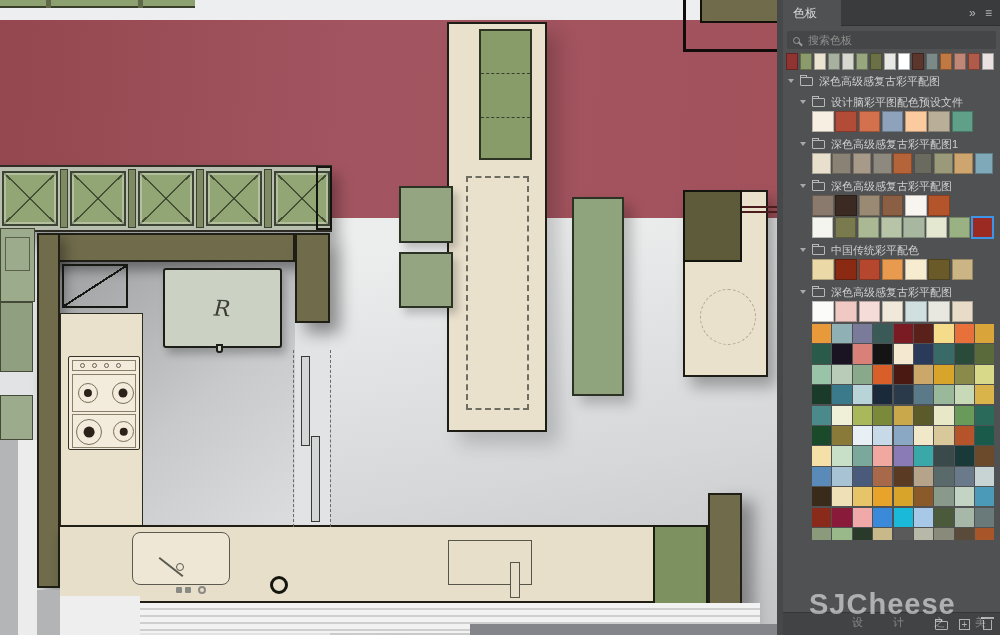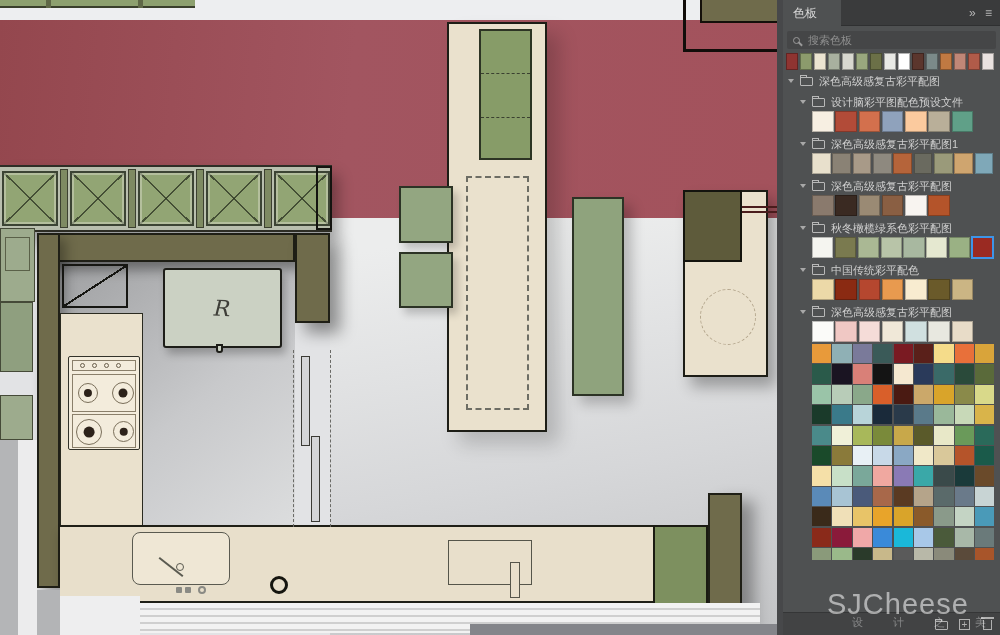--- a/index.html
+++ b/index.html
@@ -160,21 +160,21 @@
   .gsw{width:19.3px;height:19.3px;}
 
   .pfoot{position:absolute;left:0;bottom:0;width:100%;height:23px;background:#424344;border-top:1px solid #353637;z-index:4;}
   .fico{position:absolute;bottom:5px;}
   .fico.fnew-group{right:52px;width:13px;height:9px;border:1px solid #b0b0b0;border-radius:1px;}
   .fico.fnew-group::before{content:'';position:absolute;top:-3px;left:-1px;width:5px;height:2px;border:1px solid #b0b0b0;border-bottom:none;}
   .fico.fnew{right:30px;width:11px;height:11px;border:1px solid #b0b0b0;color:#b0b0b0;font-size:10px;line-height:9px;text-align:center;}
   .fico.ftrash{right:8px;width:9px;height:10px;border:1px solid #b0b0b0;border-top:none;position:absolute;}
   .fico.ftrash::before{content:'';position:absolute;top:-3px;left:-3px;width:13px;height:2px;background:#b0b0b0;}
 
-  .wm{position:absolute;left:827px;top:588px;font-size:29px;font-weight:normal;letter-spacing:1px;
+  .wm{position:absolute;left:809px;top:588px;font-size:29px;font-weight:bold;letter-spacing:1px;
       color:rgba(255,255,255,.55);z-index:10;}
   .wm2{position:absolute;left:852px;top:615px;font-size:11px;letter-spacing:30px;
        color:rgba(255,255,255,.35);z-index:10;white-space:nowrap;}
 </style>
 </head>
 <body>
 
 <div class="stage">
 
   <div class="plan">
@@ -369,25 +369,20 @@
             <div class="sw" style="background: rgb(138, 122, 109); width: 21.5px;"></div>
             <div class="sw" style="background: rgb(58, 42, 34); width: 21.5px;"></div>
             <div class="sw" style="background: rgb(154, 138, 116); width: 21.5px;"></div>
             <div class="sw" style="background: rgb(138, 95, 67); width: 21.5px;"></div>
             <div class="sw" style="background: rgb(248, 244, 240); width: 21.5px;"></div>
             <div class="sw" style="background: rgb(180, 84, 42); width: 21.5px;"></div>
           </div>
       </div>
 
       <div>
-        <div class="trow sub">
-          <span class="chev"></span>
-          <span class="folder"></span>
-          <span>秋冬橄榄绿系色彩平配图</span>
-        </div>
         <div class="swrow">
             <div class="sw" style="background: rgb(245, 245, 240); width: 21.075px;"></div>
             <div class="sw" style="background: rgb(122, 122, 79); width: 21.075px;"></div>
             <div class="sw" style="background: rgb(170, 184, 148); width: 21.075px;"></div>
             <div class="sw" style="background: rgb(184, 196, 168); width: 21.075px;"></div>
             <div class="sw" style="background: rgb(168, 184, 160); width: 21.075px;"></div>
             <div class="sw" style="background: rgb(229, 232, 208); width: 21.075px;"></div>
             <div class="sw" style="background: rgb(154, 177, 132); width: 21.075px;"></div>
             <div class="sw sel" style="background: rgb(154, 42, 34); width: 21.075px;"></div>
           </div>

